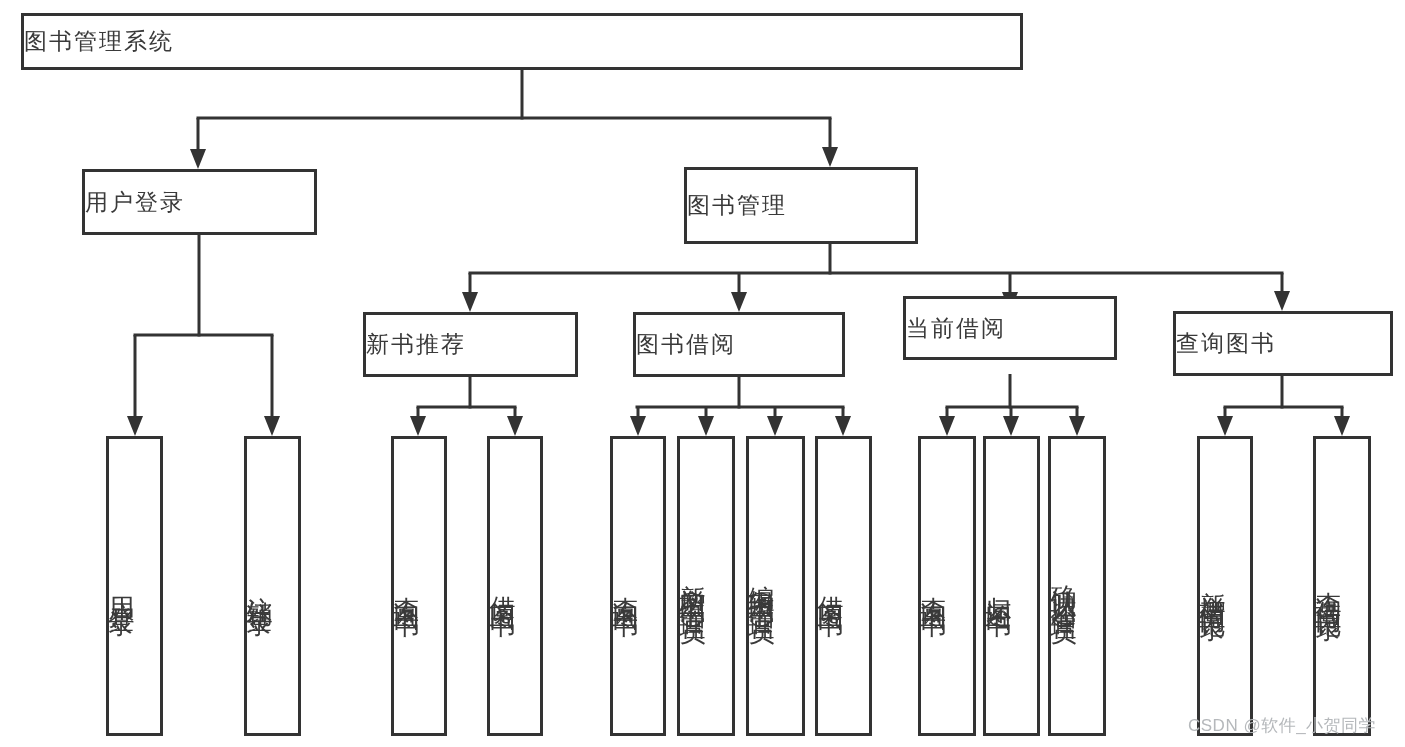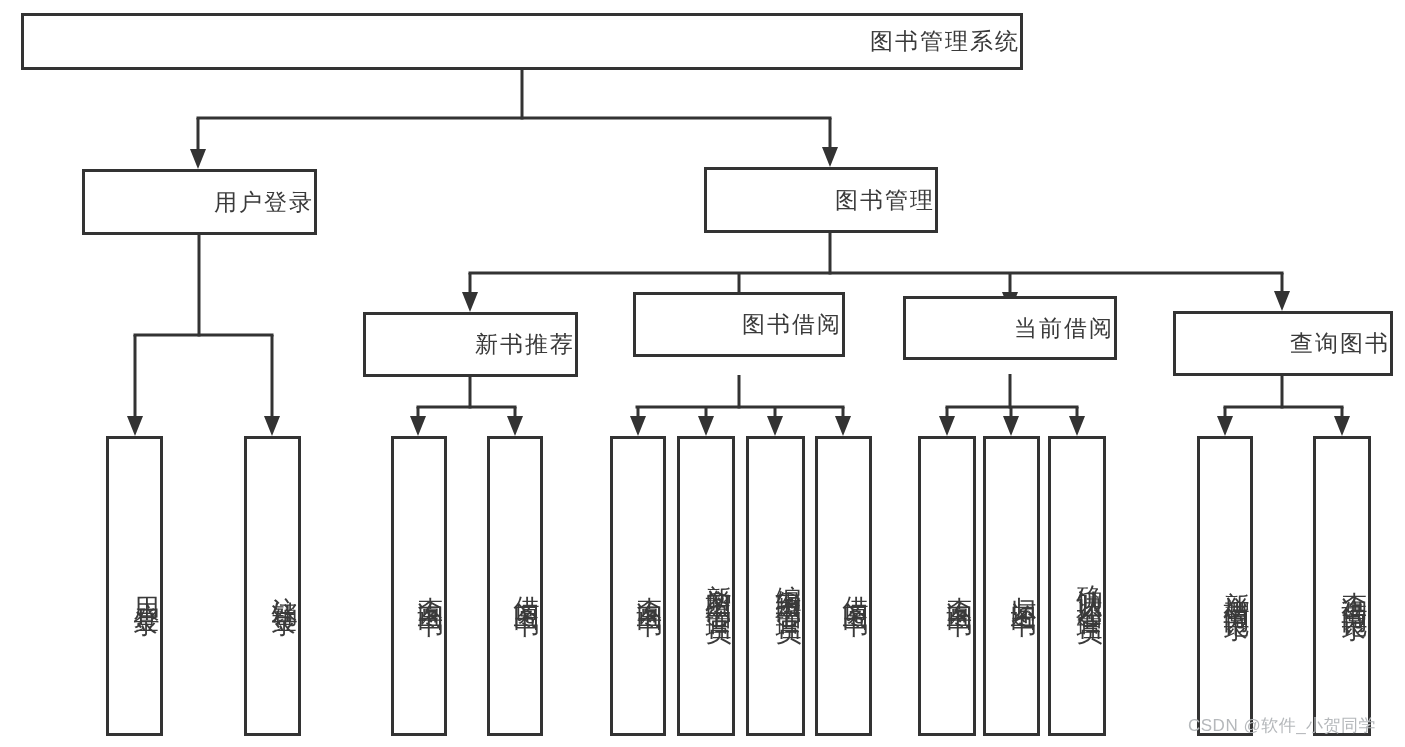--- a/index.html
+++ b/index.html
@@ -29,21 +29,21 @@
     fill: var(--line, #333333);
     stroke: none;
   }
   .box {
     position: absolute;
     box-sizing: border-box;
     border: 3px solid var(--line, #333333);
     background: #ffffff;
     display: flex;
     align-items: center;
-    justify-content: flex-end;
+    justify-content: flex-start;
   }
   .hlabel {
     font-size: 23px;
     letter-spacing: 2px;
     color: var(--text, #3a3a3a);
     white-space: nowrap;
   }
   .vlabel {
     writing-mode: vertical-rl;
     text-orientation: mixed;
@@ -145,28 +145,28 @@
     </g>
   </svg>
 
   <div class="box" style="left:21px; top:13px; width:1002px; height:57px">
     <span class="hlabel">图书管理系统</span>
   </div>
 
   <div class="box" style="left:82px; top:169px; width:235px; height:66px">
     <span class="hlabel">用户登录</span>
   </div>
-  <div class="box" style="left:704px; top:167px; width:234px; height:66px">
+  <div class="box" style="left:684px; top:167px; width:234px; height:77px">
     <span class="hlabel">图书管理</span>
   </div>
 
   <div class="box" style="left:363px; top:312px; width:215px; height:65px">
     <span class="hlabel">新书推荐</span>
   </div>
-  <div class="box" style="left:633px; top:292px; width:212px; height:65px">
+  <div class="box" style="left:633px; top:312px; width:212px; height:65px">
     <span class="hlabel">图书借阅</span>
   </div>
   <div class="box" style="left:903px; top:296px; width:214px; height:64px">
     <span class="hlabel">当前借阅</span>
   </div>
   <div class="box" style="left:1173px; top:311px; width:220px; height:65px">
     <span class="hlabel">查询图书</span>
   </div>
 
   <div class="box" style="left:106px; top:436px; width:57px; height:300px">

